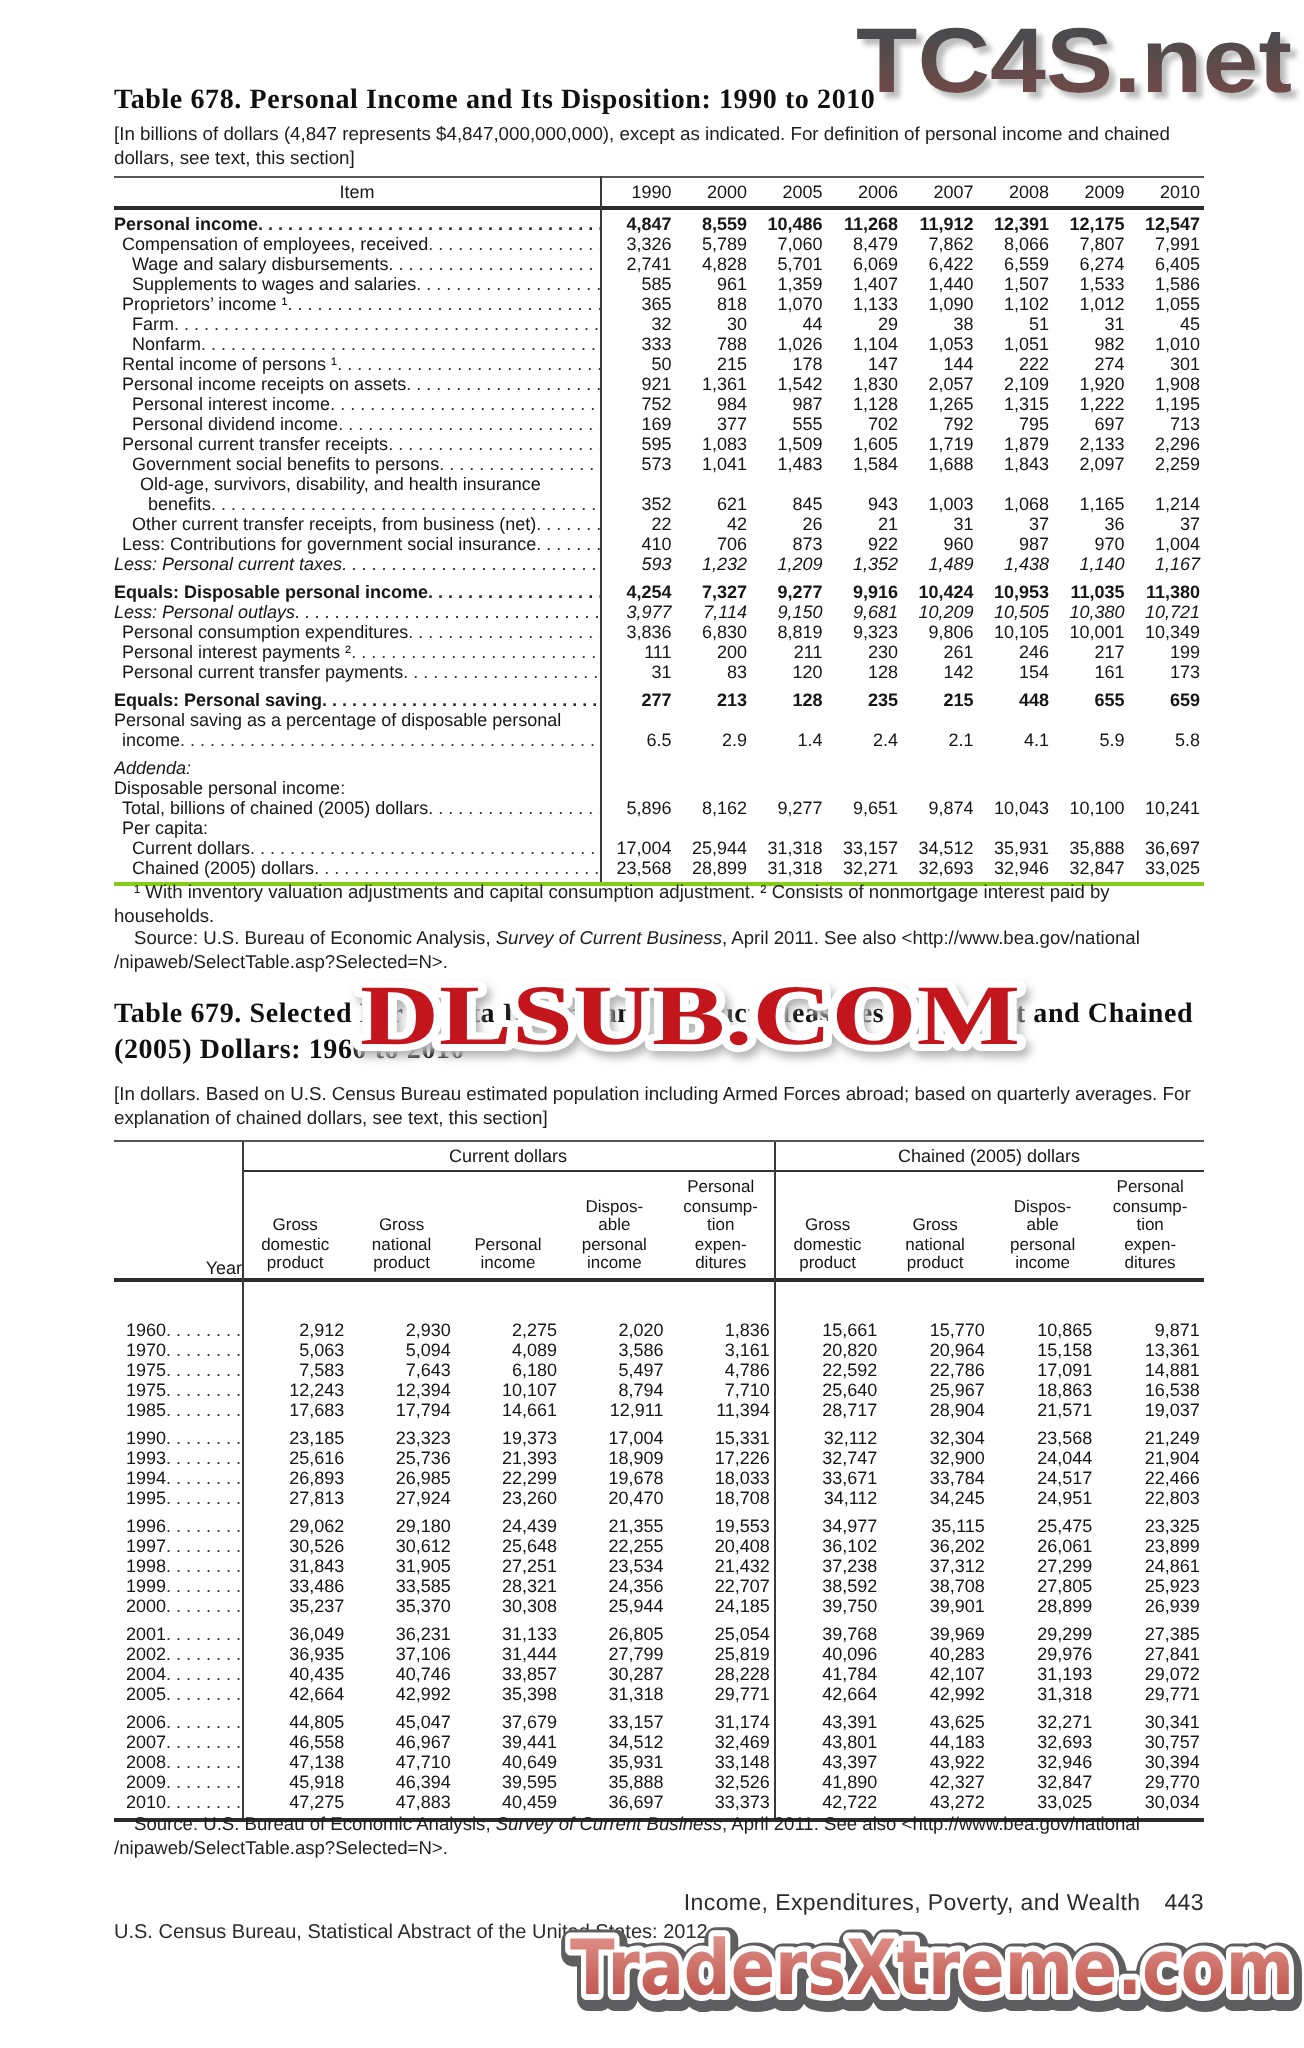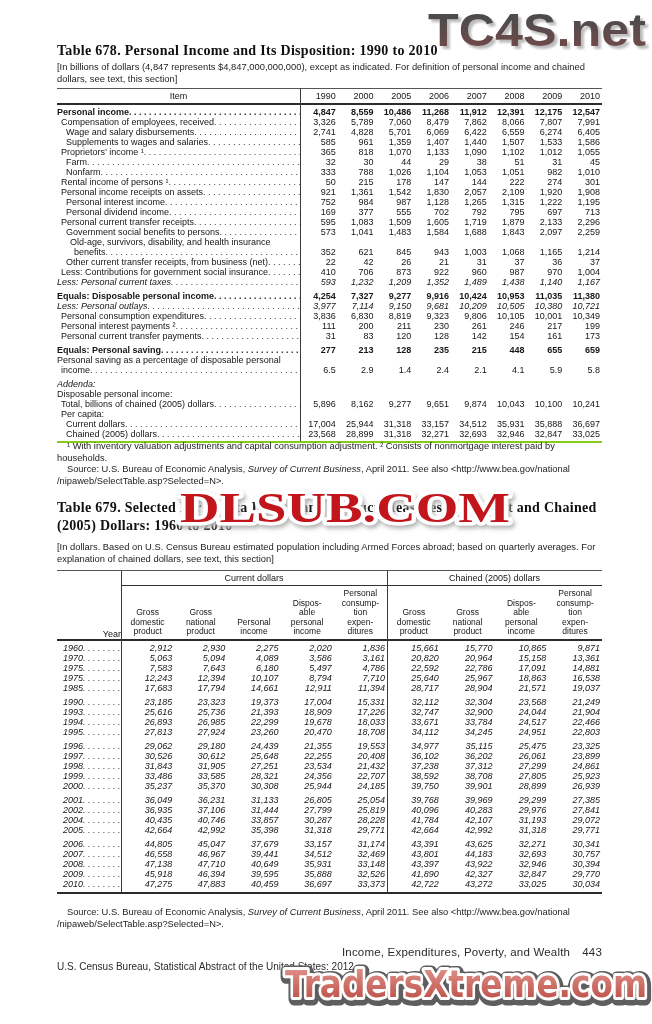--- a/index.html
+++ b/index.html
@@ -56,21 +56,21 @@
   .ghead .gc { text-align: center; border-bottom: 1px solid #333; padding: 2px 0; font-size: 9px; }
   .ghead .g-cur { width: 266px; }
   .ghead .g-chn { width: 215px; }
   .chead { display: flex; align-items: flex-end; border-bottom: 2px solid #2c2c2c; padding: 3px 0 2px; min-height: 52px; }
   .chead .ch-sp { width: 64px; flex: none; }
   .chgrp { display: flex; align-items: flex-end; }
   .chgrp .ch { white-space: pre-line; text-align: center; font-size: 8.5px; line-height: 9.6px; flex: none; }
   .chgrp.cur .ch { width: 53.2px; }
   .chgrp.chn .ch { width: 53.75px; }
   .year-abs { position: absolute; left: 0; top: 30px; width: 64px; text-align: right; font-size: 9px; margin-top: 28px; }
-  .tbody679 { padding-top: 2px; padding-bottom: 3px; font-style: italic; }
+  .tbody679 { padding-top: 19px; padding-bottom: 3px; }
   .row679 .yr { width: 64px; flex: none; display: flex; overflow: hidden; padding-left: 6px; }
   .vals679 span:nth-child(-n+5) { width: 53.2px; }
   .vals679 span:nth-child(n+6) { width: 53.75px; }
 
   
   .footn { position: absolute; width: 545px; font-size: 9.3px; line-height: 11.5px; text-indent: 10px; color: #1d1d1d; }
   .src { position: absolute; width: 560px; font-size: 9.3px; line-height: 11.5px; color: #1d1d1d; }
   .src .l1 { white-space: nowrap; text-indent: 10px; }
   .src .ital { font-style: italic; margin-top: 15px; }
 

